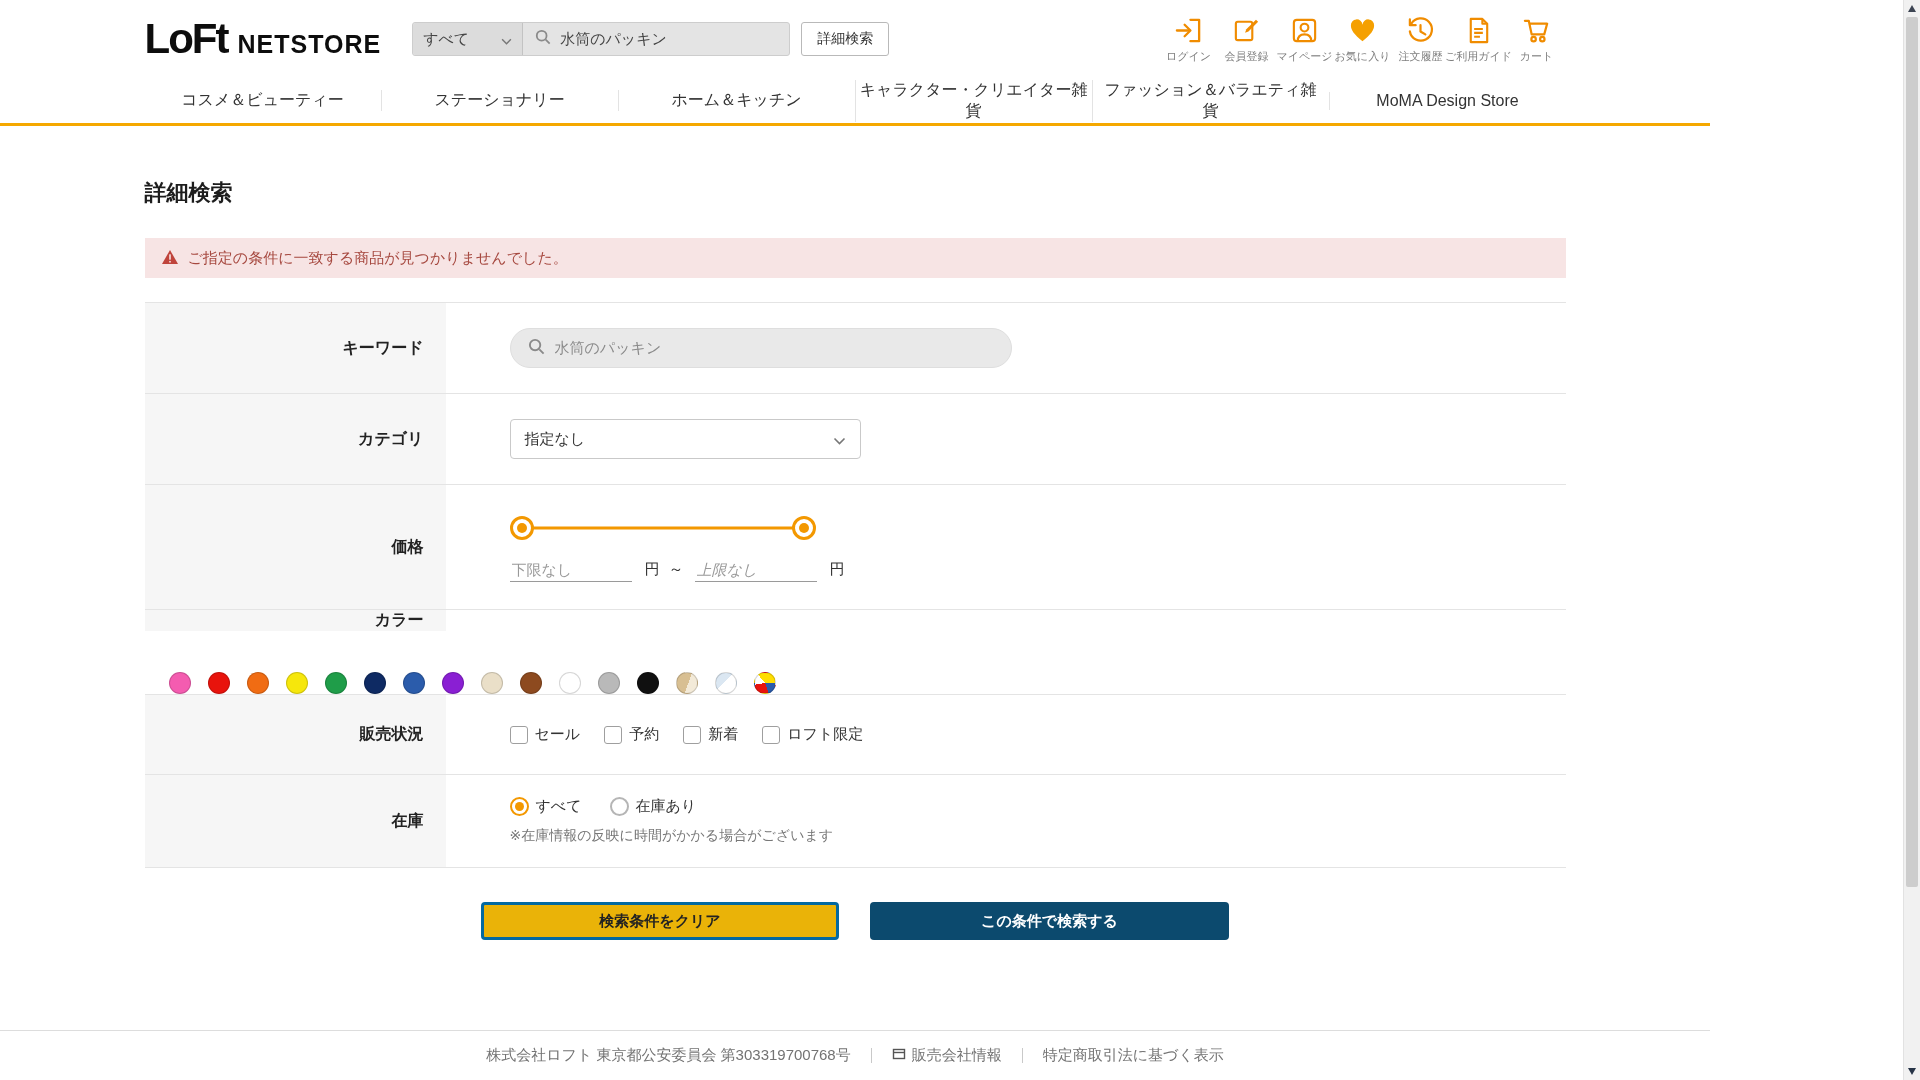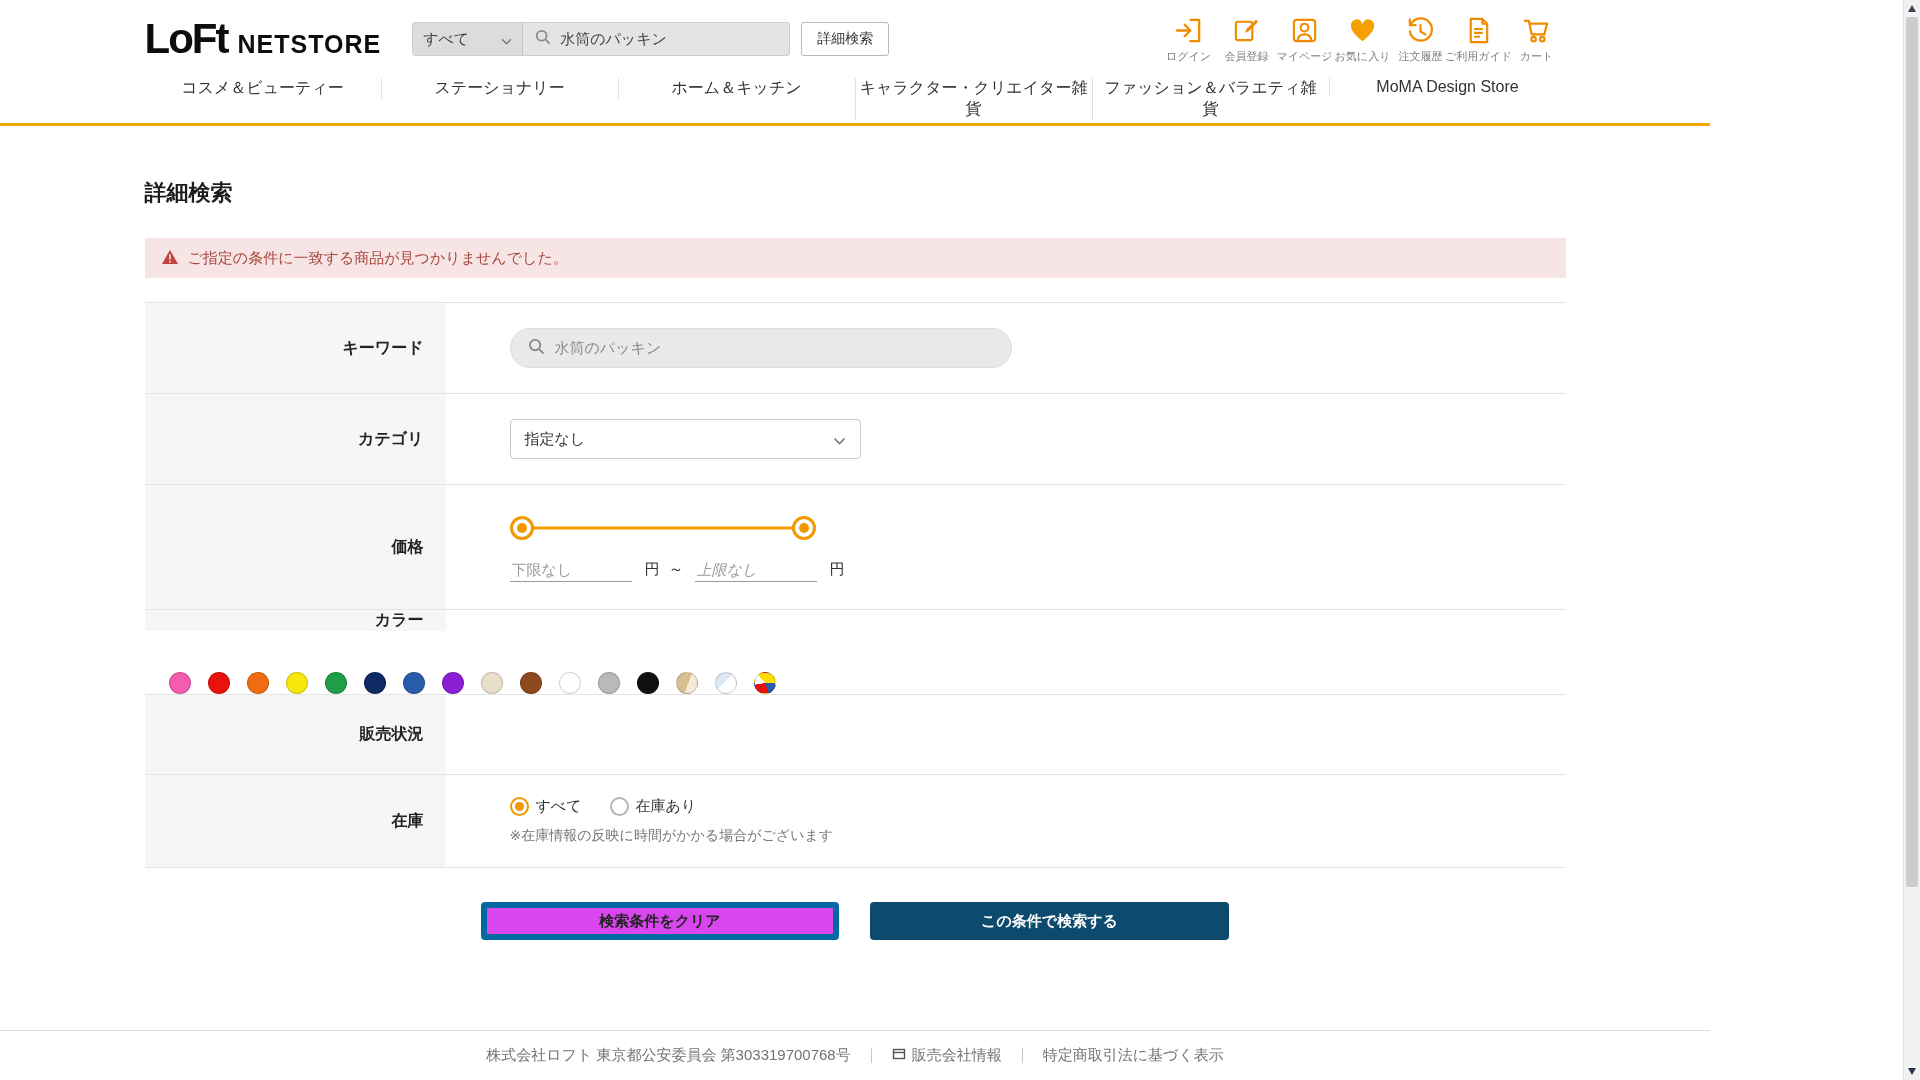--- a/index.html
+++ b/index.html
@@ -23,21 +23,21 @@
   .search-field input{border:none;background:transparent;font-size:15px;color:#444;width:100%;outline:none;font-family:inherit;}
   .adv-btn{height:34px;margin-left:11px;padding:0 15px;background:#fff;border:1px solid #b9b9b9;border-radius:3px;font-size:14px;color:#333;cursor:pointer;font-family:inherit;}
 
   .utility{margin-left:auto;display:flex;align-items:flex-start;}
   .utility-item{width:58px;display:flex;flex-direction:column;align-items:center;gap:2px;cursor:pointer;}
   .utility-item .u-icon{height:32px;display:flex;align-items:center;justify-content:center;}
   .utility-item .u-label{font-size:11px;color:#7f7f7f;white-space:nowrap;font-family:Liberation Mono, monospace;}
 
   
   .main-nav{border-bottom:3px solid #f5a800;}
-  .nav-list{display:flex;width:1421px;margin:0 auto;height:45px;align-items:flex-start;list-style:none;}
+  .nav-list{display:flex;width:1421px;margin:0 auto;height:45px;align-items:center;list-style:none;}
   .nav-item{flex:1;display:flex;align-items:center;justify-content:center;font-size:16px;color:#333;cursor:pointer;padding:0 4px;text-align:center;}
   .nav-item + .nav-item{border-left:1px solid #e3e3e3;}
 
   
   main{flex:1;}
   .page-title{font-size:22px;font-weight:bold;color:#1d1d1d;margin-top:52px;}
   .alert{margin-top:30px;height:40px;background:#f7e4e4;display:flex;align-items:center;gap:9px;padding:0 16px;font-size:15px;color:#a6483f;}
 
   .form-table{margin-top:24px;border-top:1px solid #e4e4e4;}
   .form-row{display:flex;border-bottom:1px solid #e4e4e4;gap:40px;}
@@ -77,21 +77,21 @@
 
   .radio-group{display:flex;align-items:center;gap:28px;}
   .radio-item{display:flex;align-items:center;gap:7px;font-size:15px;color:#333;cursor:pointer;}
   .radio{width:19px;height:19px;border-radius:50%;border:2px solid #b5b5b5;position:relative;background:#fff;flex:none;}
   .radio.checked{border-color:#f39800;}
   .radio.checked::after{content:"";position:absolute;inset:3px;background:#f39800;border-radius:50%;}
   .stock-note{margin-top:11px;font-size:14px;color:#777;}
 
   .actions{display:flex;justify-content:center;gap:31px;margin-top:34px;}
   .btn{height:38px;border-radius:4px;font-size:15px;font-weight:bold;cursor:pointer;font-family:inherit;}
-  .btn-clear{width:358px;background:#d946ef;border:6px solid #0369a1;color:#222;}
+  .btn-clear{width:358px;background:#eab308;border:3px solid #0369a1;color:#222;}
   .btn-submit{width:359px;background:#0c4a6e;border:none;color:#fff;}
 
   
   .site-footer{border-top:1px solid #ddd;height:50px;display:flex;align-items:center;justify-content:center;gap:20px;font-size:15px;color:#737373;}
   .footer-sep{width:1px;height:15px;background:#c9c9c9;}
   .footer-link{display:flex;align-items:center;gap:6px;cursor:pointer;}
 
   
   .scrollbar{position:fixed;top:0;right:0;width:17px;height:1080px;background:#f1f1f1;border-left:1px solid #e2e2e2;}
   .sb-arrow{position:absolute;left:50%;transform:translateX(-50%);width:0;height:0;border-left:4.5px solid transparent;border-right:4.5px solid transparent;cursor:pointer;}
@@ -303,20 +303,40 @@
               <span class="swatch" title="black" style="background: rgb(16, 16, 16);"></span>
               <span class="swatch" title="gold" style="background: linear-gradient(110deg, rgb(216, 191, 146) 55%, rgb(243, 234, 216) 55%);"></span>
               <span class="swatch" title="clear" style="background: linear-gradient(135deg, rgb(219, 231, 242) 45%, rgb(255, 255, 255) 45%);"></span>
               <span class="swatch" title="multicolor" style="background: conic-gradient(from 320deg, rgb(255, 221, 0) 0deg, rgb(255, 221, 0) 130deg, rgb(43, 92, 171) 130deg, rgb(43, 92, 171) 200deg, rgb(232, 19, 12) 200deg, rgb(232, 19, 12) 300deg, rgb(255, 255, 255) 300deg, rgb(255, 255, 255) 360deg);"></span>
             </div>
           </div>
         </div>
 
         <div class="form-row row-status">
           <div class="form-label">販売状況</div>
+          <div class="form-content">
+            <div class="check-group">
+              <label class="check-item">
+                <span class="checkbox"></span>
+                <span>セール</span>
+              </label>
+              <label class="check-item">
+                <span class="checkbox"></span>
+                <span>予約</span>
+              </label>
+              <label class="check-item">
+                <span class="checkbox"></span>
+                <span>新着</span>
+              </label>
+              <label class="check-item">
+                <span class="checkbox"></span>
+                <span>ロフト限定</span>
+              </label>
+            </div>
+          </div>
         </div>
 
         <div class="form-row row-stock">
           <div class="form-label">在庫</div>
           <div class="form-content">
             <div class="radio-group">
               <label class="radio-item">
                 <span class="radio checked"></span>
                 <span>すべて</span>
               </label>

